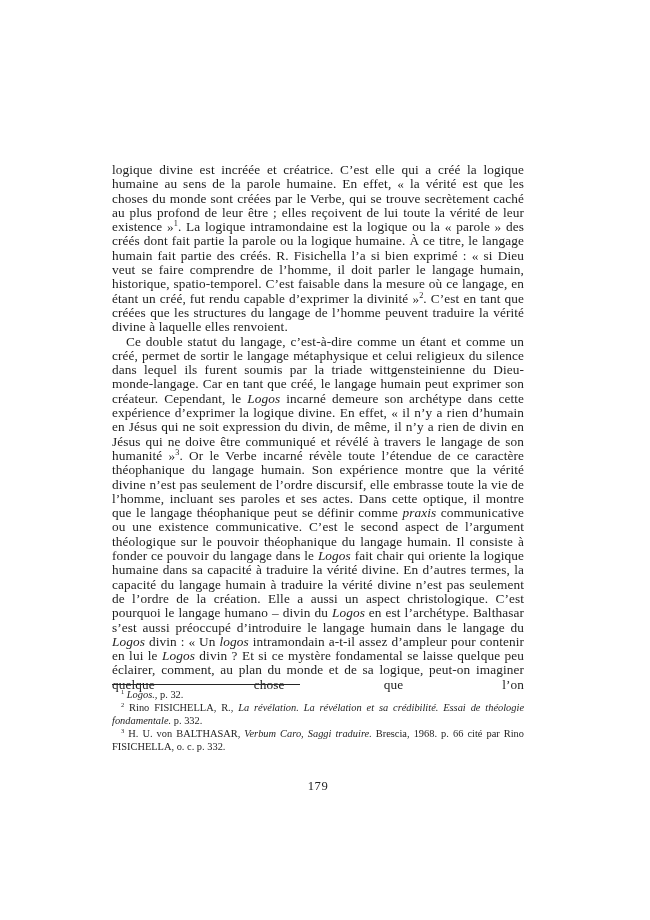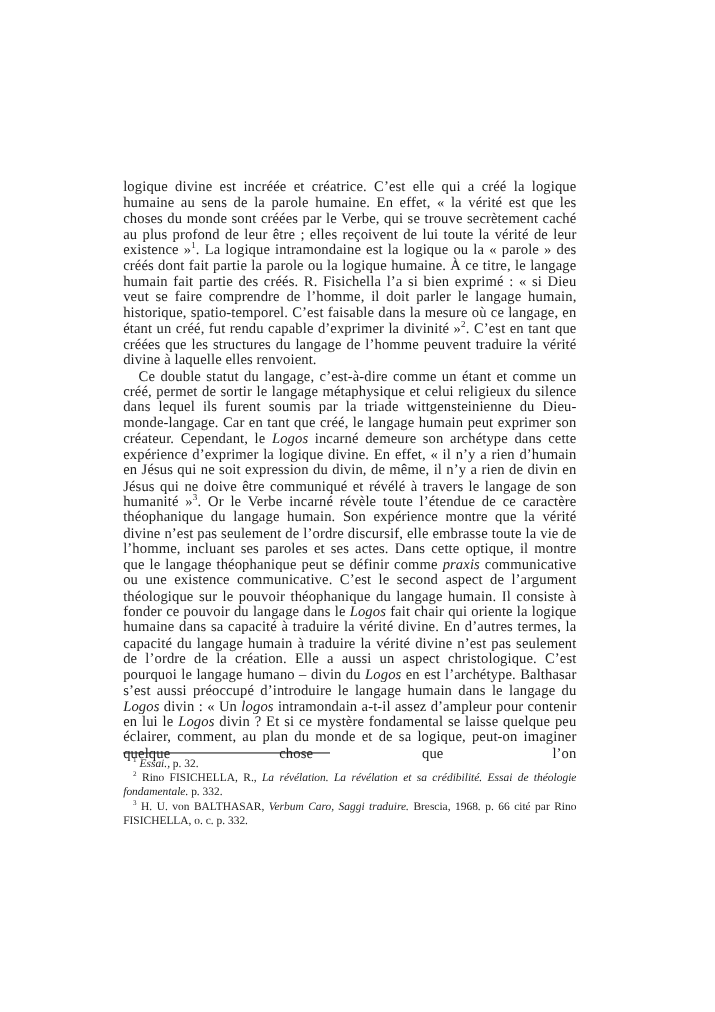--- a/index.html
+++ b/index.html
@@ -79,19 +79,20 @@
 
 <div class="page">
 
   <div class="text-block">
     <p class="para">logique divine est incréée et créatrice. C’est elle qui a créé la logique humaine au sens de la parole humaine. En effet, « la vérité est que les choses du monde sont créées par le Verbe, qui se trouve secrètement caché au plus profond de leur être ; elles reçoivent de lui toute la vérité de leur existence »<sup>1</sup>. La logique intramondaine est la logique ou la « parole » des créés dont fait partie la parole ou la logique humaine. À ce titre, le langage humain fait partie des créés. R. Fisichella l’a si bien exprimé : « si Dieu veut se faire comprendre de l’homme, il doit parler le langage humain, historique, spatio-temporel. C’est faisable dans la mesure où ce langage, en étant un créé, fut rendu capable d’exprimer la divinité »<sup>2</sup>. C’est en tant que créées que les structures du langage de l’homme peuvent traduire la vérité divine à laquelle elles renvoient.</p>
     <p class="para indent fill-last">Ce double statut du langage, c’est-à-dire comme un étant et comme un créé, permet de sortir le langage métaphysique et celui religieux du silence dans lequel ils furent soumis par la triade wittgensteinienne du Dieu-monde-langage. Car en tant que créé, le langage humain peut exprimer son créateur. Cependant, le <i>Logos</i> incarné demeure son archétype dans cette expérience d’exprimer la logique divine. En effet, « il n’y a rien d’humain en Jésus qui ne soit expression du divin, de même, il n’y a rien de divin en Jésus qui ne doive être communiqué et révélé à travers le langage de son humanité »<sup>3</sup>. Or le Verbe incarné révèle toute l’étendue de ce caractère théophanique du langage humain. Son expérience montre que la vérité divine n’est pas seulement de l’ordre discursif, elle embrasse toute la vie de l’homme, incluant ses paroles et ses actes. Dans cette optique, il montre que le langage théophanique peut se définir comme <i>praxis</i> communicative ou une existence communicative. C’est le second aspect de l’argument théologique sur le pouvoir théophanique du langage humain. Il consiste à fonder ce pouvoir du langage dans le <i>Logos</i> fait chair qui oriente la logique humaine dans sa capacité à traduire la vérité divine. En d’autres termes, la capacité du langage humain à traduire la vérité divine n’est pas seulement de l’ordre de la création. Elle a aussi un aspect christologique. C’est pourquoi le langage humano – divin du <i>Logos</i> en est l’archétype. Balthasar s’est aussi préoccupé d’introduire le langage humain dans le langage du <i>Logos</i> divin : « Un <i>logos</i> intramondain a-t-il assez d’ampleur pour contenir en lui le <i>Logos</i> divin ? Et si ce mystère fondamental se laisse quelque peu éclairer, comment, au plan du monde et de sa logique, peut-on imaginer quelque chose que l’on</p>
   </div>
 
   <div class="footnote-area">
     <div class="footnote-rule"></div>
-    <p class="footnote"><sup>1</sup> <i>Essai.,</i> p. 32.</p>
+    <p class="footnote"><sup>1</sup> <i>Logos.,</i> p. 32.</p>
     <p class="footnote"><sup>2</sup> Rino FISICHELLA, R., <i>La révélation. La révélation et sa crédibilité. Essai de théologie fondamentale.</i> p. 332.</p>
     <p class="footnote"><sup>3</sup> H. U. von BALTHASAR, <i>Verbum Caro, Saggi traduire.</i> Brescia, 1968. p. 66 cité par Rino FISICHELLA, o. c. p. 332.</p>
   </div>
 
+  <div class="page-number">179</div>
 
 </div>
 
 </body></html>

